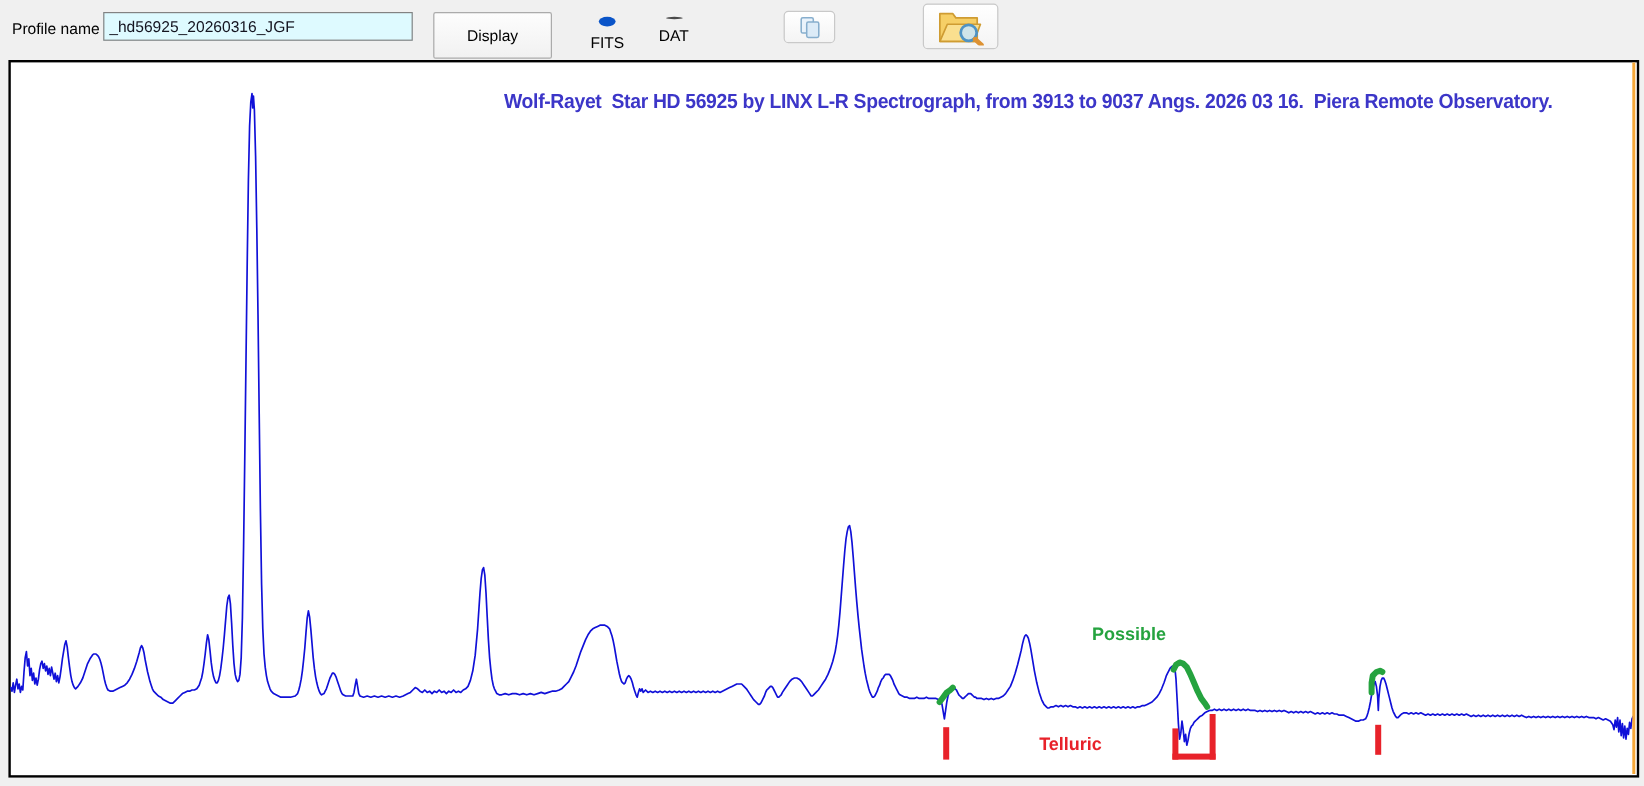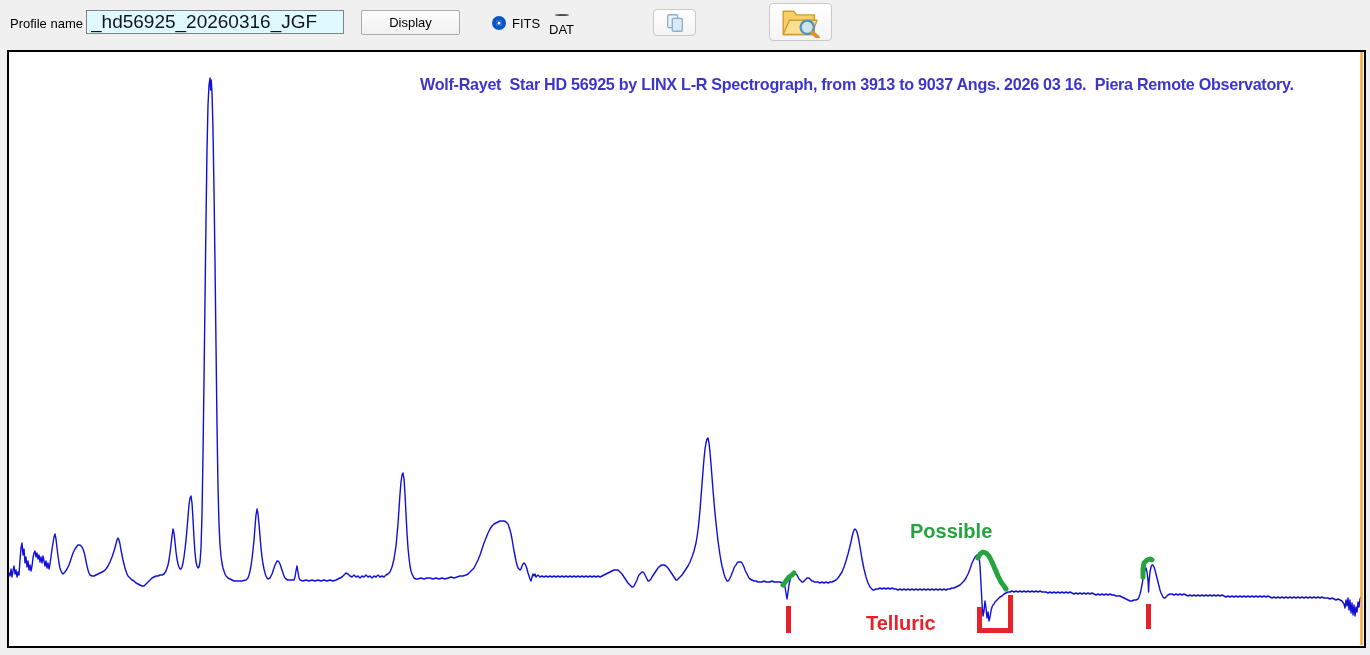--- a/index.html
+++ b/index.html
@@ -1,51 +1,51 @@
 <!DOCTYPE html>
 <html><head>
 <meta charset="utf-8">
 <style>
   html,body{margin:0;padding:0;width:1370px;height:655px;background:#f0f0f0;
     font-family:"Liberation Sans",sans-serif;overflow:hidden;position:relative;}
   
   .toolbar{position:absolute;left:0;top:0;width:1370px;height:50px;background:#f0f0f0;}
   .profile-label{position:absolute;left:10px;top:16px;font-size:13px;color:#000;}
   .profile-input{position:absolute;left:86px;top:10px;width:248px;height:20px;
-    background:#defaff;border:1px solid #828282;font-size:19px;color:#141420;
+    background:#defaff;border:1px solid #828282;font-size:13px;color:#141420;
     padding:1px 4px;font-family:"Liberation Sans",sans-serif;outline:none;}
-  .display-btn{position:absolute;left:361px;top:10px;width:99px;height:25px;
+  .display-btn{position:absolute;left:361px;top:10px;width:99px;height:39px;
     background:linear-gradient(#fdfdfd,#f1f1f1);border:1px solid #ababab;border-radius:2px;
     font-size:13px;color:#000;font-family:"Liberation Sans",sans-serif;cursor:pointer;}
   .radio-item{position:absolute;top:14px;height:18px;display:flex;align-items:center;gap:6px;cursor:pointer;}
   .radio-circle{width:14px;height:14px;border-radius:50%;box-sizing:border-box;background:#fff;border:1px solid #4a4a4a;}
   .radio-item.selected .radio-circle{border:4px solid #0a54c8;background:#fff;box-shadow:inset 0 0 0 1.5px #0a54c8;}
   .radio-label{font-size:13px;color:#000;}
   .icon-btn{position:absolute;background:linear-gradient(#ffffff,#f4f4f4);border:1px solid #c9c9c9;
     border-radius:4px;display:flex;align-items:center;justify-content:center;cursor:pointer;}
   
   .plot-box{position:absolute;left:7px;top:50px;width:1359px;height:598px;background:#fff;
     border:2px solid #000;box-sizing:border-box;}
   .spectrum-svg{position:absolute;left:0;top:0;width:1370px;height:655px;pointer-events:none;}
   .spectrum-svg polyline{fill:none;stroke-width:1.4;stroke-linejoin:round;stroke-linecap:round;}
   .spectrum-svg .green-arc{fill:none;stroke-width:5;stroke-linecap:round;stroke-linejoin:round;}
   .plot-title{position:absolute;left:420px;top:75px;font-size:17px;font-weight:bold;
     white-space:pre;letter-spacing:-0.3px;transform:scaleX(0.95);transform-origin:left center;}
-  .annot{position:absolute;font-size:20px;font-weight:bold;white-space:pre;}
+  .annot{position:absolute;font-size:15px;font-weight:bold;white-space:pre;}
   .red-mark{position:absolute;}
 </style>
 </head>
 <body>
 
 <div class="toolbar">
   <span class="profile-label">Profile name :</span>
   <input class="profile-input" type="text" value="_hd56925_20260316_JGF" style="">
   <button class="display-btn">Display</button>
 
-  <div class="radio-item selected" style="left:492px;">
+  <div class="radio-item selected" style="left:492px;flex-direction:column;">
     <span class="radio-circle"></span>
     <span class="radio-label">FITS</span>
   </div>
   <div class="radio-item" style="left:549px;flex-direction:column;">
     <span class="radio-circle"></span>
     <span class="radio-label">DAT</span>
   </div>
 
   <button class="icon-btn" style="left:653px;top:9px;width:43px;height:27px;">
     <svg width="22" height="22" viewBox="0 0 24 24">

